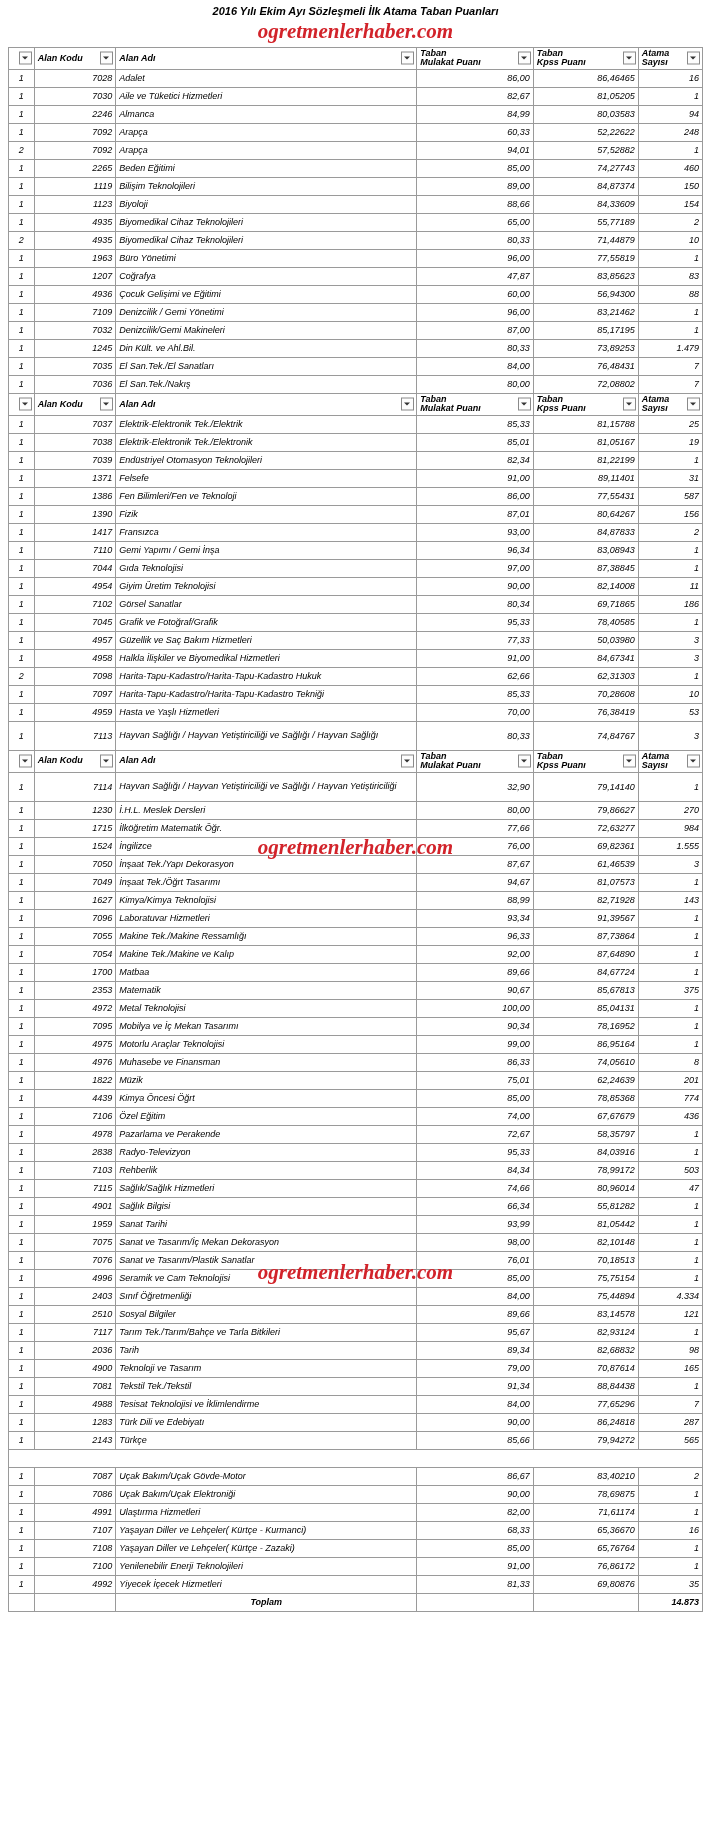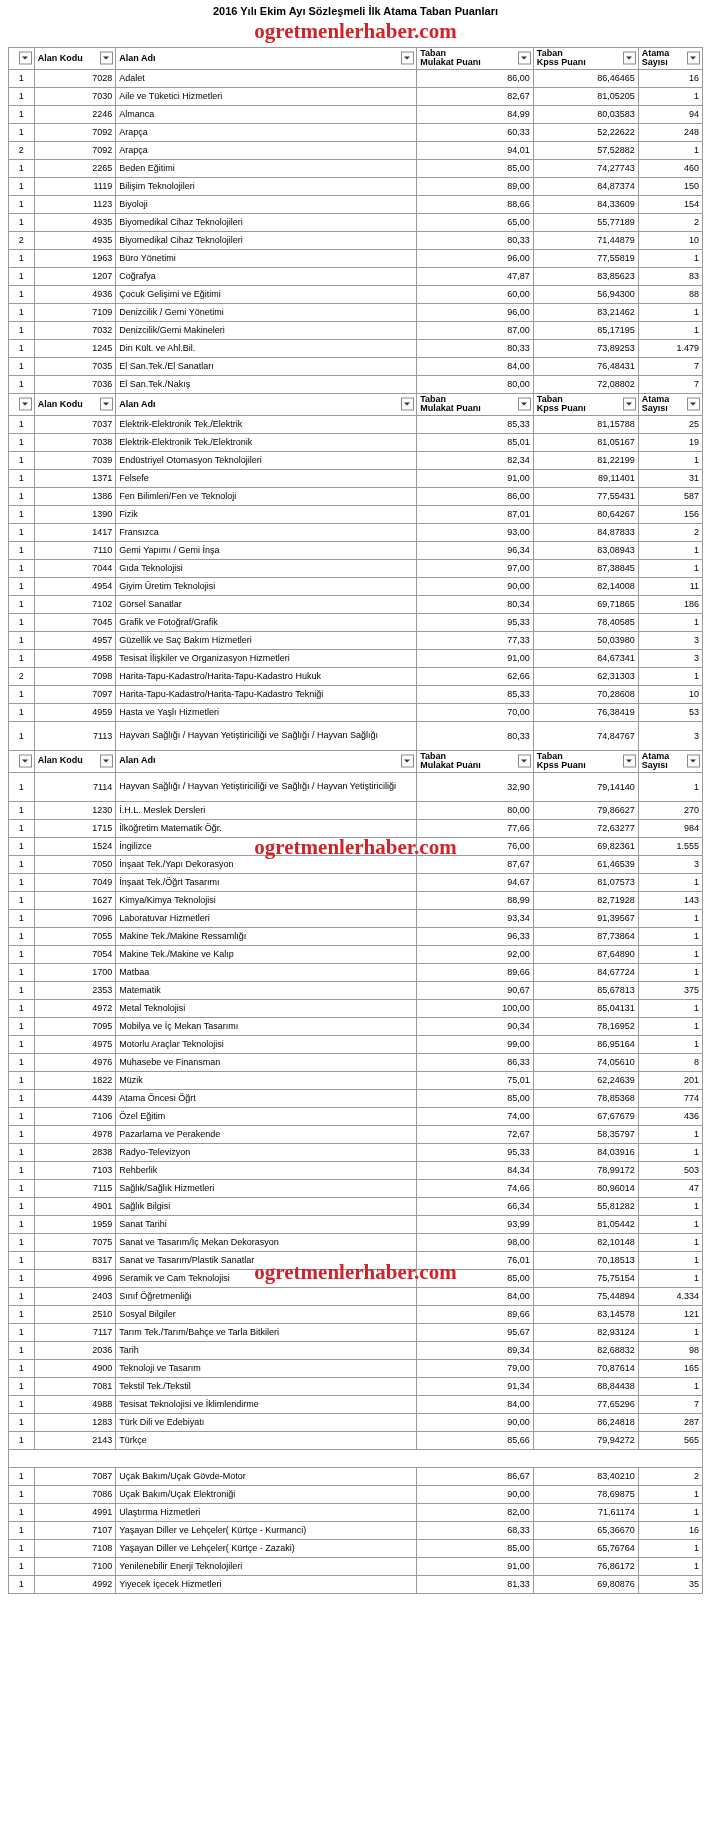--- a/index.html
+++ b/index.html
@@ -1,17 +1,17 @@
 <!DOCTYPE html>
 <html><head>
 <meta charset="utf-8">
 <style>
   html,body{margin:0;padding:0;background:#ffffff;}
   body{font-family:"Liberation Sans",sans-serif;width:711px;}
-  .page{width:711px;position:relative;}
+  .page{width:711px;position:relative;font-style:italic;}
   .title{
     text-align:center;font-size:11px;font-weight:bold;color:#000;
     padding-top:5px;padding-bottom:2px;letter-spacing:0px;
   }
   .wm-top{
     text-align:center;font-size:21px;color:#d2232a;font-weight:bold;
     font-family:"Liberation Serif",serif;
     padding-bottom:3px;
   }
   .tablewrap{padding:0 8px 8px 8px;}
@@ -353,21 +353,21 @@
             <td class="ctr">1</td>
             <td class="num">4957</td>
             <td class="left">Güzellik ve Saç Bakım Hizmetleri</td>
             <td class="num">77,33</td>
             <td class="num">50,03980</td>
             <td class="num">3</td>
           </tr>
           <tr>
             <td class="ctr">1</td>
             <td class="num">4958</td>
-            <td class="left">Tesisat İlişkiler ve Organizasyon Hizmetleri</td>
+            <td class="left">Halkla İlişkiler ve Biyomedikal Hizmetleri</td>
             <td class="num">91,00</td>
             <td class="num">84,67341</td>
             <td class="num">3</td>
           </tr>
           <tr>
             <td class="ctr">2</td>
             <td class="num">7098</td>
             <td class="left">Harita-Tapu-Kadastro/Harita-Tapu-Kadastro Hukuk</td>
             <td class="num">62,66</td>
             <td class="num">62,31303</td>
@@ -539,21 +539,21 @@
             <td class="ctr">1</td>
             <td class="num">1822</td>
             <td class="left">Müzik</td>
             <td class="num">75,01</td>
             <td class="num">62,24639</td>
             <td class="num">201</td>
           </tr>
           <tr>
             <td class="ctr">1</td>
             <td class="num">4439</td>
-            <td class="left">Atama Öncesi Öğrt</td>
+            <td class="left">Kimya Öncesi Öğrt</td>
             <td class="num">85,00</td>
             <td class="num">78,85368</td>
             <td class="num">774</td>
           </tr>
           <tr>
             <td class="ctr">1</td>
             <td class="num">7106</td>
             <td class="left">Özel Eğitim</td>
             <td class="num">74,00</td>
             <td class="num">67,67679</td>
@@ -610,21 +610,21 @@
           <tr>
             <td class="ctr">1</td>
             <td class="num">7075</td>
             <td class="left">Sanat ve Tasarım/İç Mekan Dekorasyon</td>
             <td class="num">98,00</td>
             <td class="num">82,10148</td>
             <td class="num">1</td>
           </tr>
           <tr>
             <td class="ctr">1</td>
-            <td class="num">8317</td>
+            <td class="num">7076</td>
             <td class="left">Sanat ve Tasarım/Plastik Sanatlar</td>
             <td class="num">76,01</td>
             <td class="num">70,18513</td>
             <td class="num">1</td>
           </tr>
           <tr>
             <td class="ctr">1</td>
             <td class="num">4996</td>
             <td class="left">Seramik ve Cam Teknolojisi</td>
             <td class="num">85,00</td>
@@ -754,20 +754,28 @@
             <td class="num">76,86172</td>
             <td class="num">1</td>
           </tr>
           <tr>
             <td class="ctr">1</td>
             <td class="num">4992</td>
             <td class="left">Yiyecek İçecek  Hizmetleri</td>
             <td class="num">81,33</td>
             <td class="num">69,80876</td>
             <td class="num">35</td>
+          </tr>
+          <tr class="total">
+            <td></td>
+            <td></td>
+            <td class="ctr">Toplam</td>
+            <td></td>
+            <td></td>
+            <td class="num">14.873</td>
           </tr>
         </tbody>
     </table>
   </div>
 
   <div class="wm-mid wm-a">ogretmenlerhaber.com</div>
   <div class="wm-mid wm-b">ogretmenlerhaber.com</div>
 
 </div>
 

